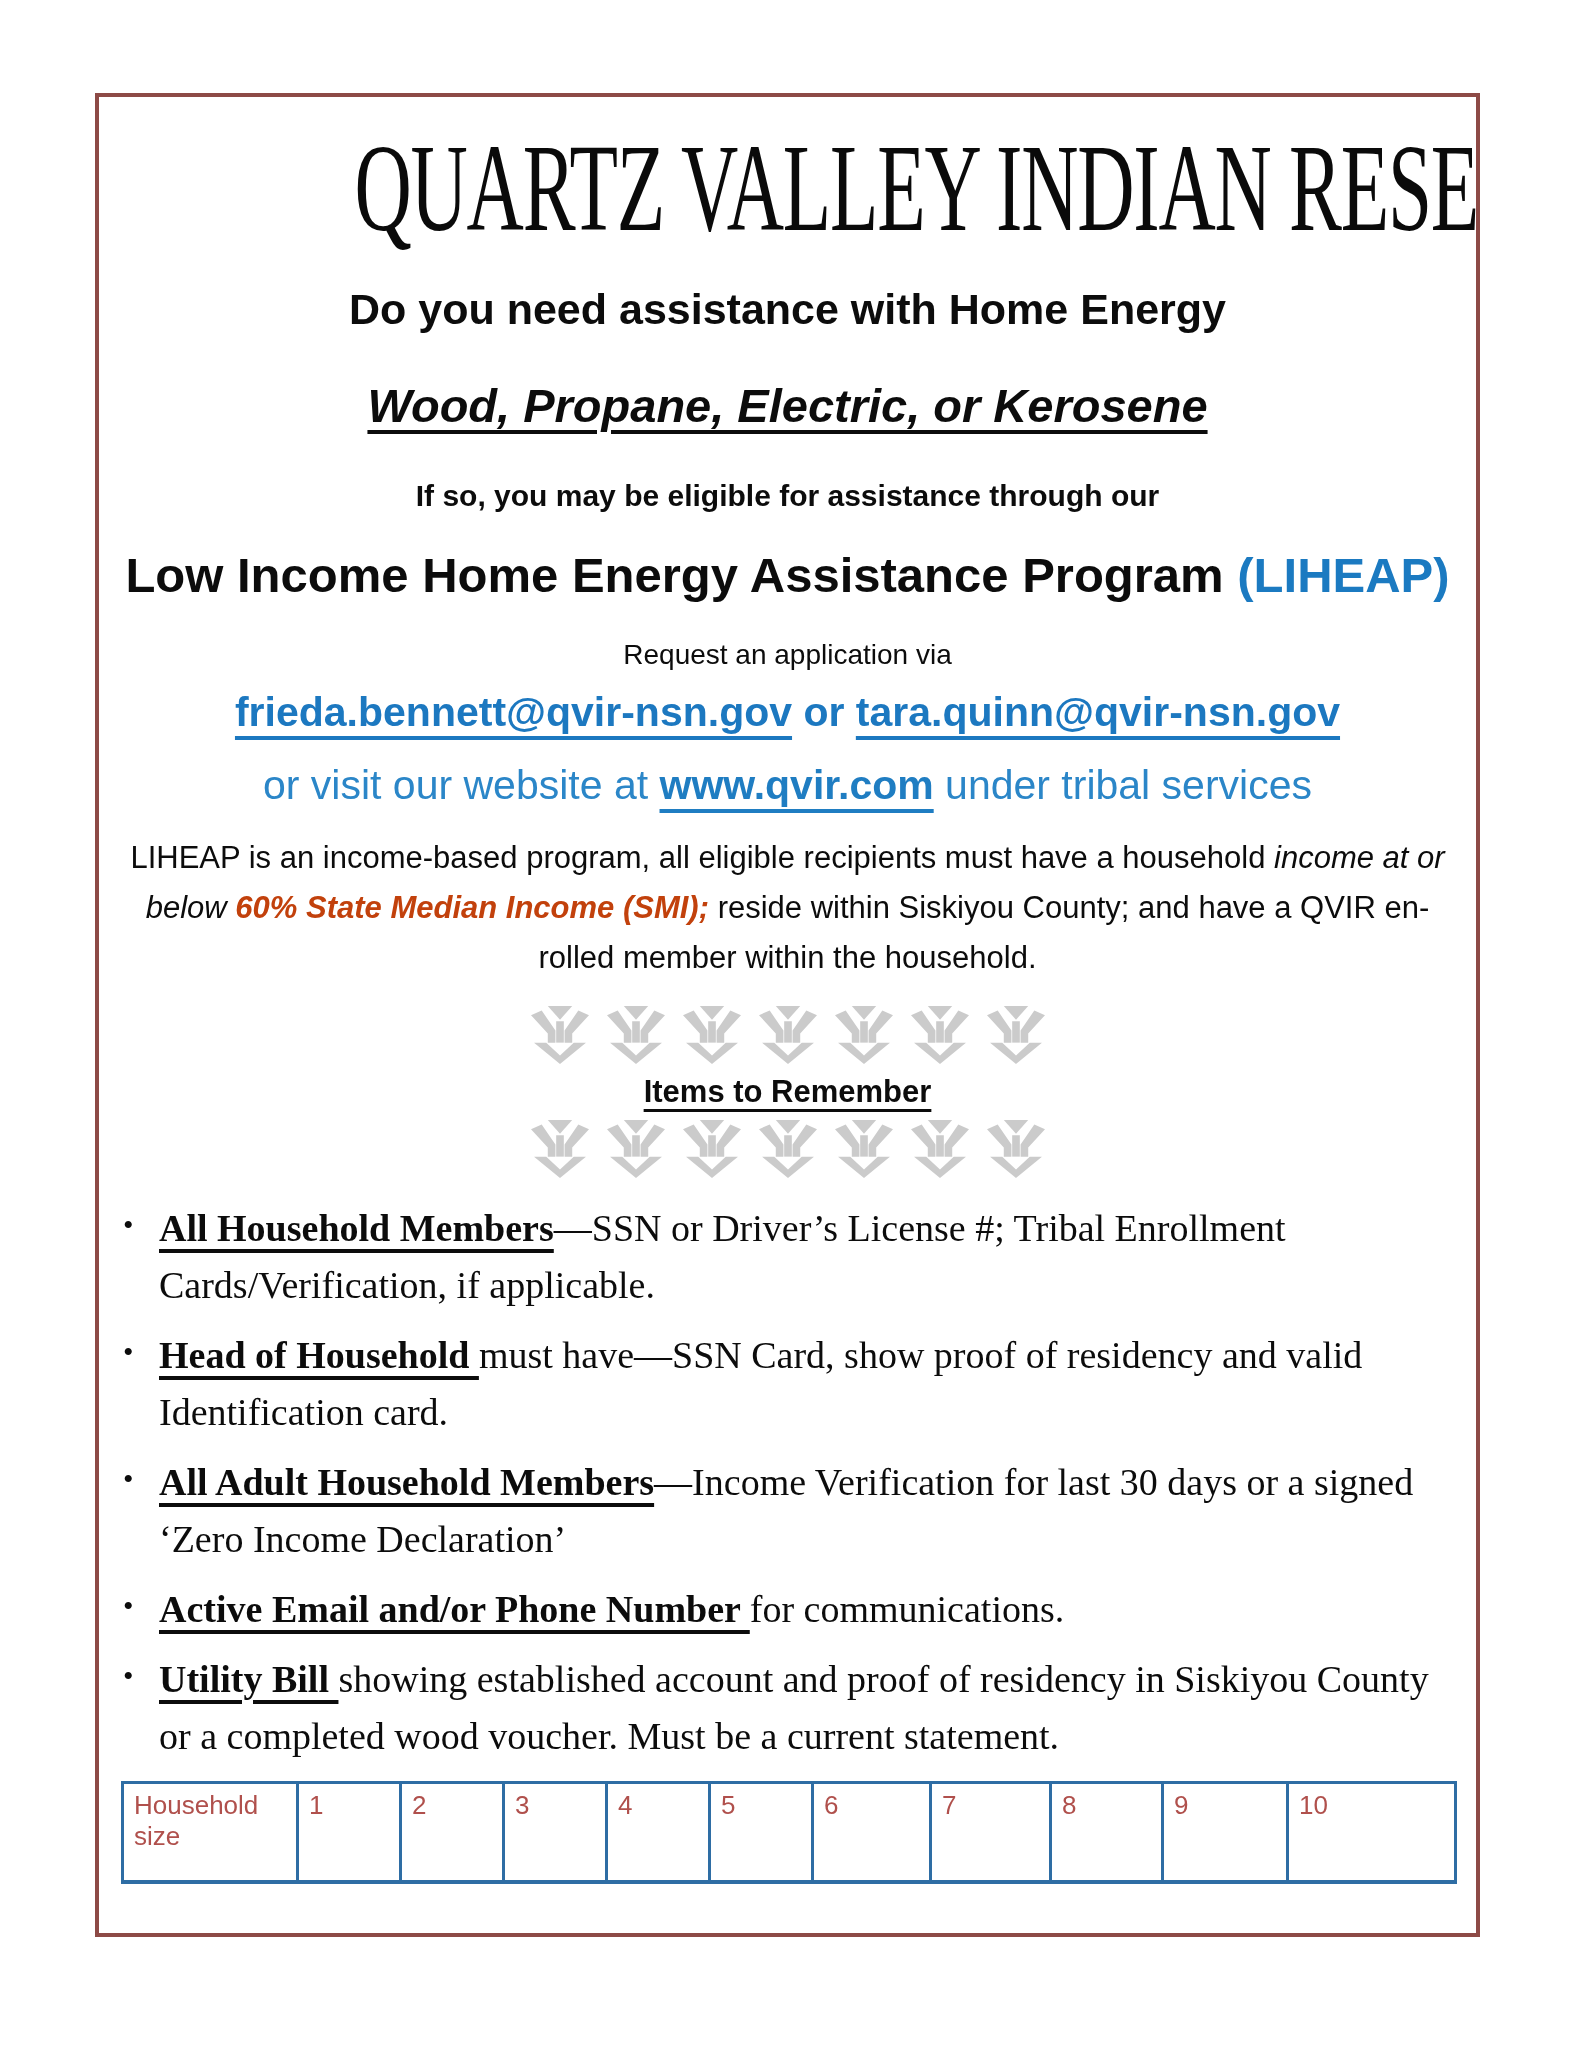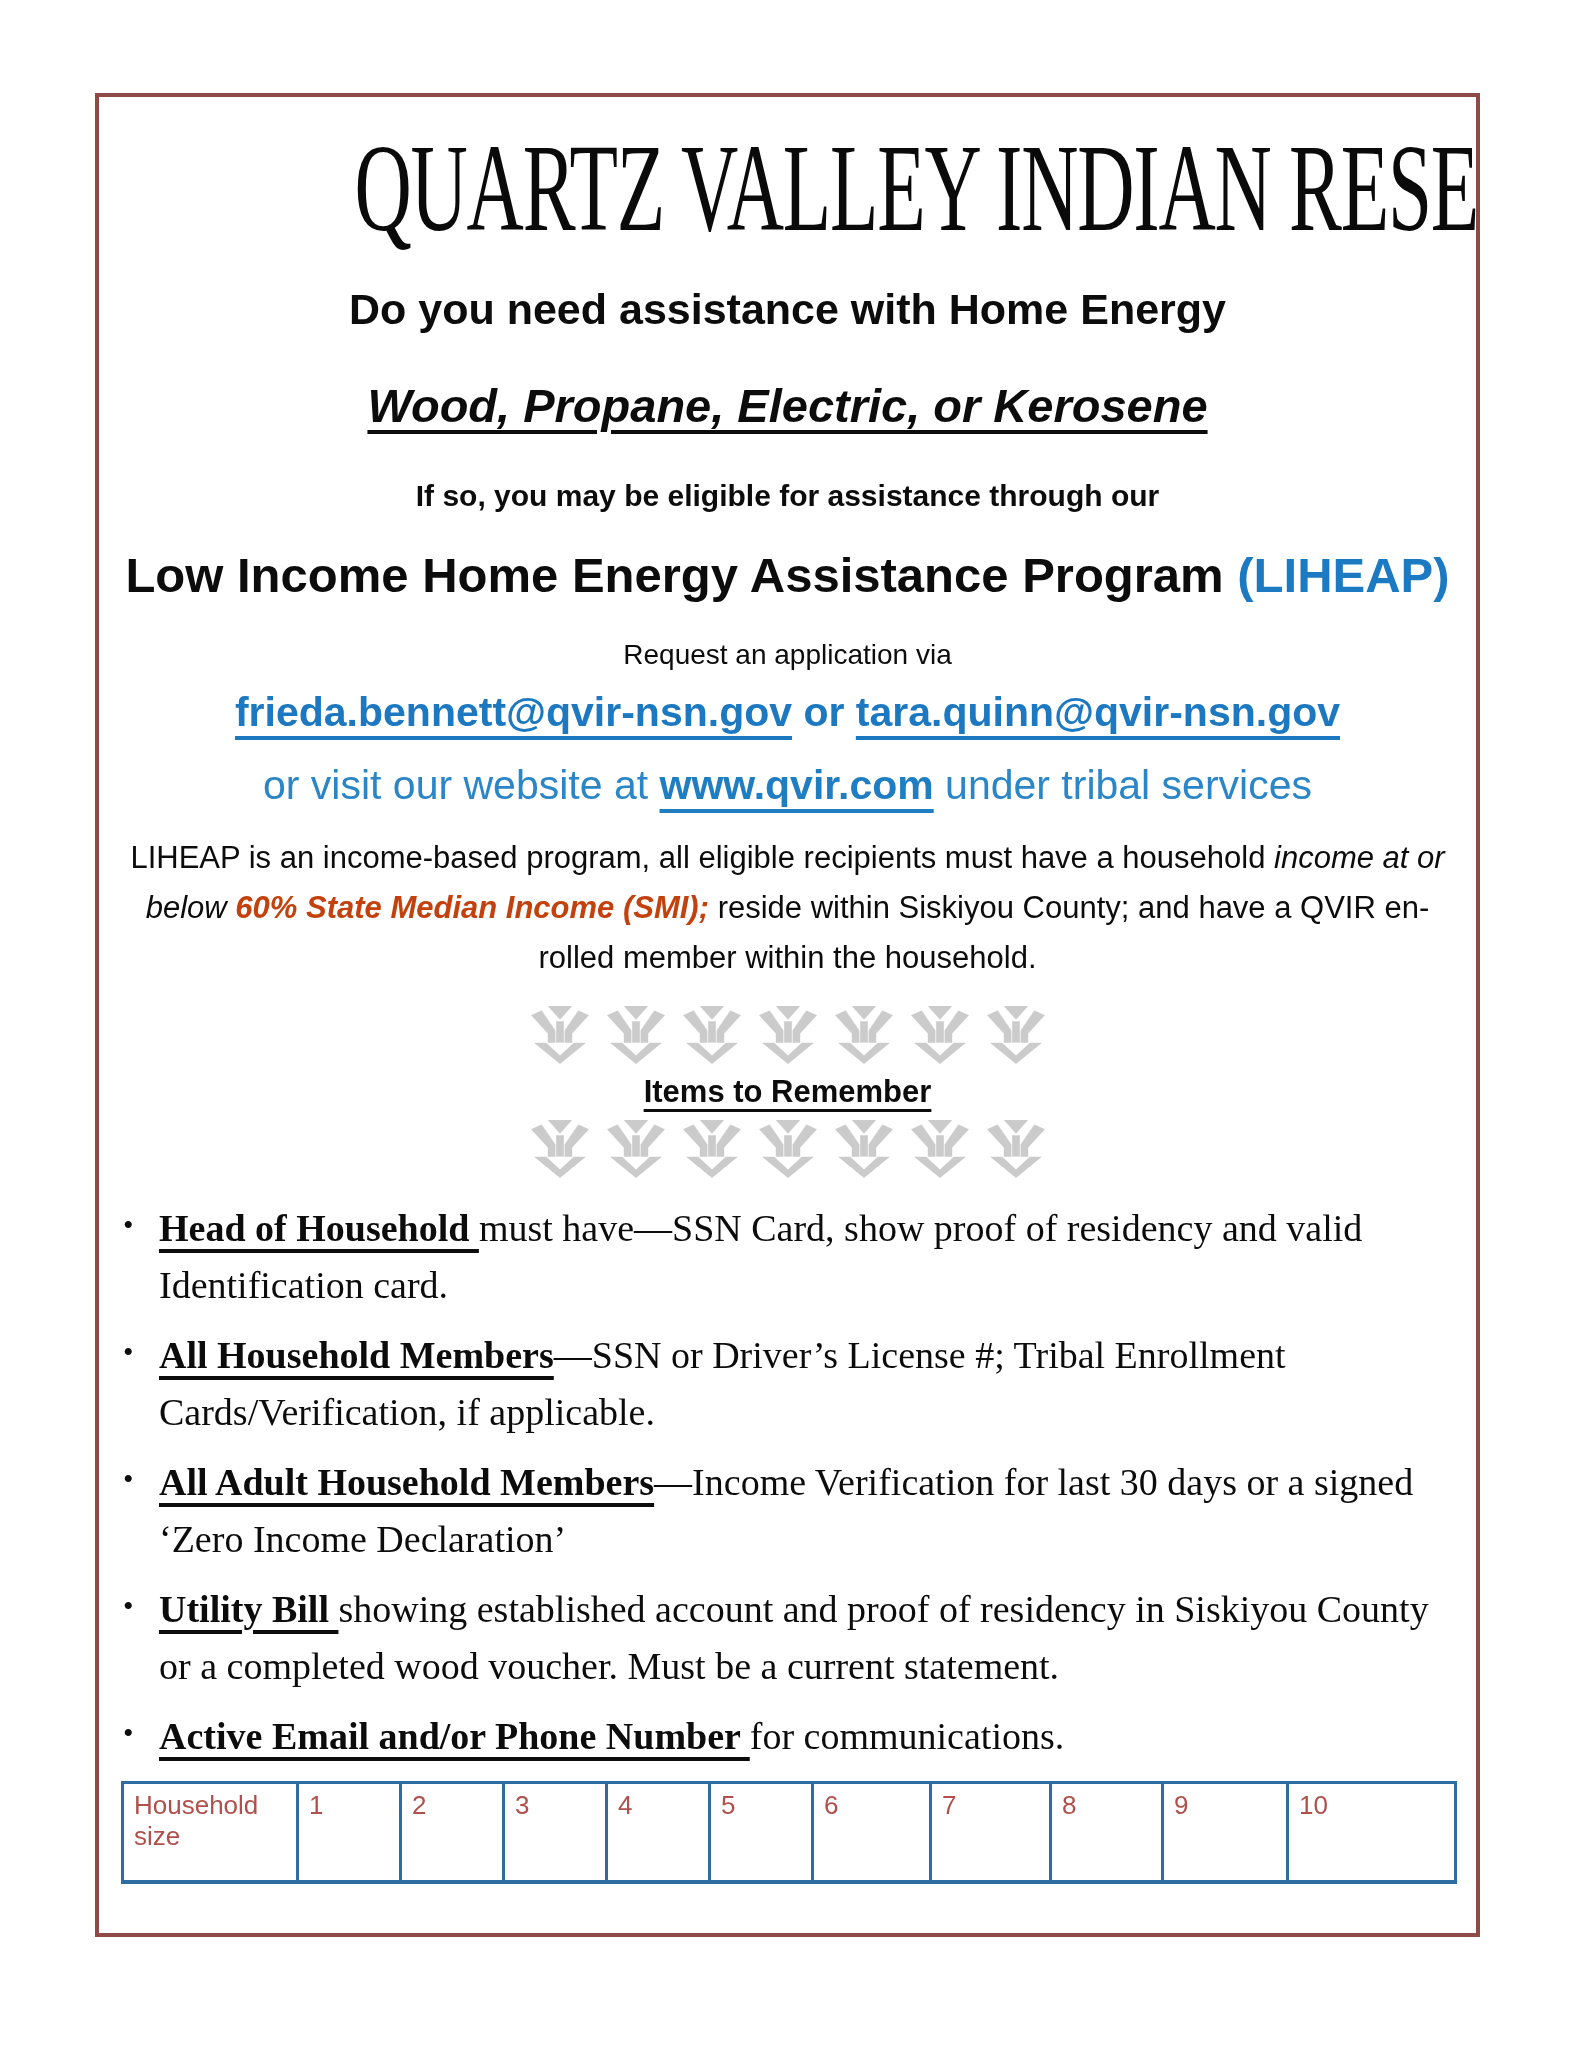--- a/index.html
+++ b/index.html
@@ -188,25 +188,25 @@
               <path d="M12 0 L28 0 L20 9 Z"></path>
               <path d="M1 6 L8 3 L17 16 L17 24 L12 24 L12 18 Z"></path>
               <path d="M39 6 L32 3 L23 16 L23 24 L28 24 L28 18 Z"></path>
               <rect x="17.5" y="10" width="5" height="14"></rect>
               <path d="M3 24 L20 38 L37 24 L29 24 L20 32.5 L11 24 Z"></path>
             </svg></span>
         </div>
     </div>
 
     <ul class="bullets">
+        <li class="bullet-item"><span class="lead">All Household Members</span><span>—SSN or Driver’s License #; Tribal Enrollment Cards/Verification, if applicable.</span></li>
         <li class="bullet-item"><span class="lead">Head of Household </span><span>must have—SSN Card, show proof of residency and valid Identification card.</span></li>
-        <li class="bullet-item"><span class="lead">All Household Members</span><span>—SSN or Driver’s License #; Tribal Enrollment Cards/Verification, if applicable.</span></li>
         <li class="bullet-item"><span class="lead">All Adult Household Members</span><span>—Income Verification for last 30 days or a signed ‘Zero Income Declaration’</span></li>
+        <li class="bullet-item"><span class="lead">Active Email and/or Phone Number </span><span>for communications.</span></li>
         <li class="bullet-item"><span class="lead">Utility Bill </span><span>showing established account and proof of residency in Siskiyou County or a completed wood voucher. Must be a current statement.</span></li>
-        <li class="bullet-item"><span class="lead">Active Email and/or Phone Number </span><span>for communications.</span></li>
       </ul>
 
     <table class="smi">
       <colgroup>
         <col style="width:175px">
           <col style="width:103px">
           <col style="width:103px">
         <col style="width:103px">
           <col style="width:103px">
           <col style="width:103px">

